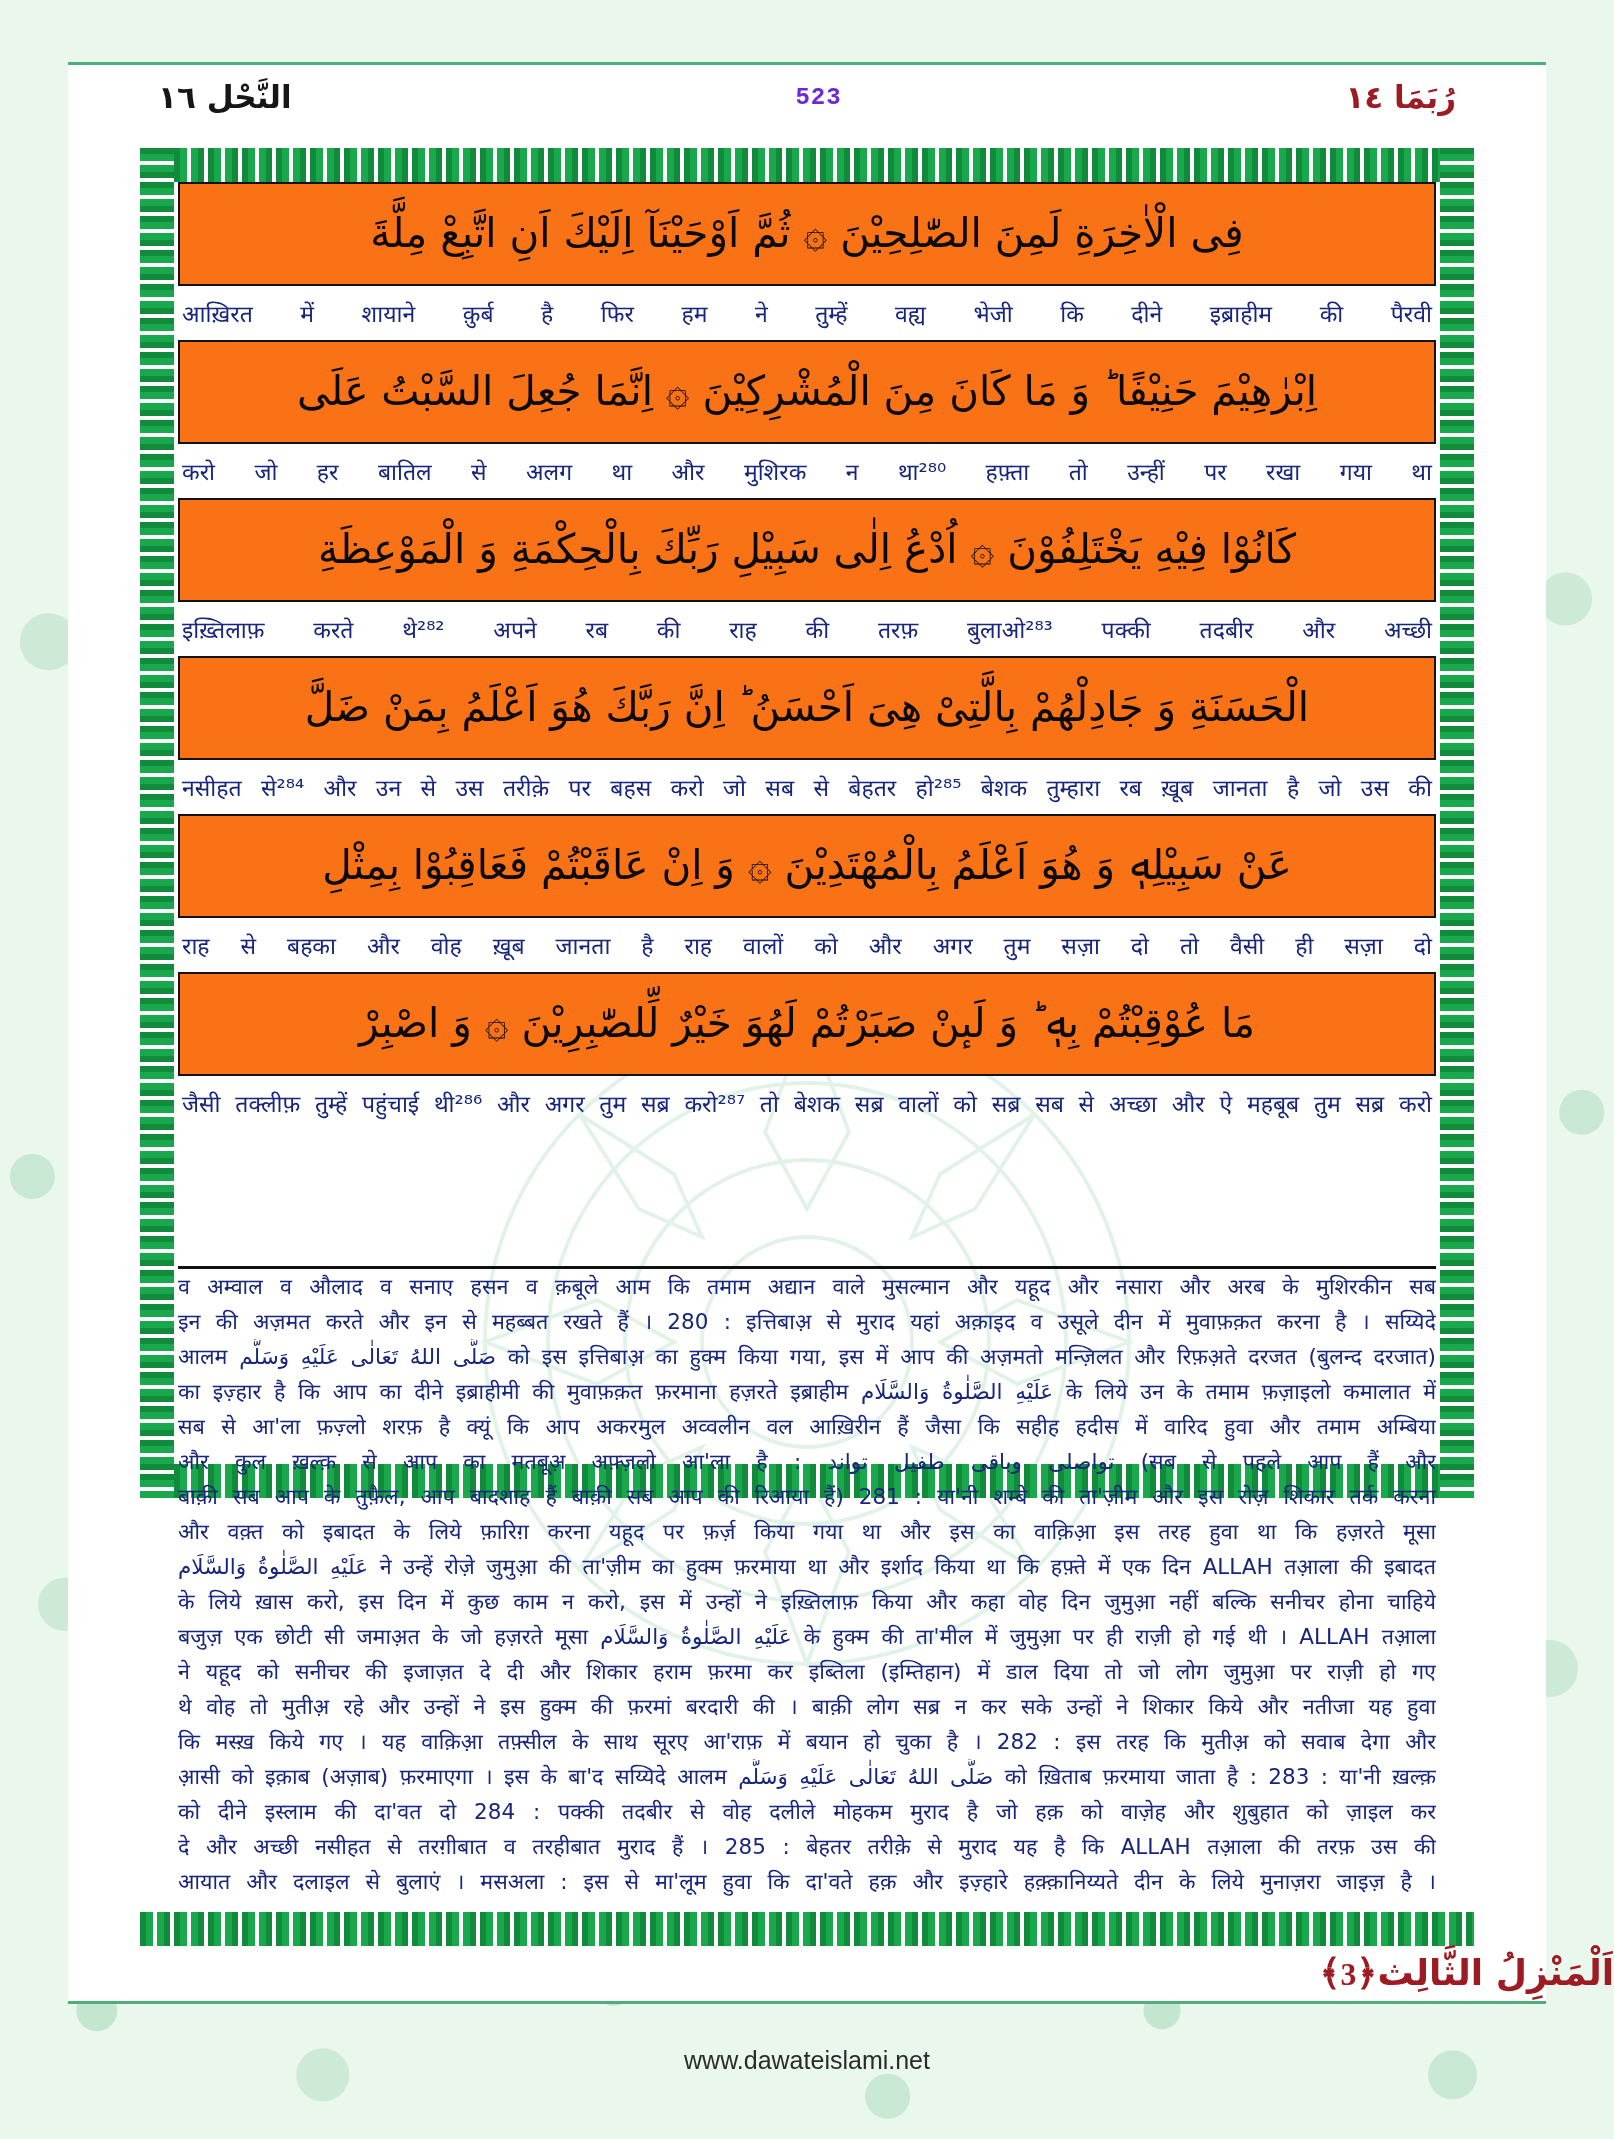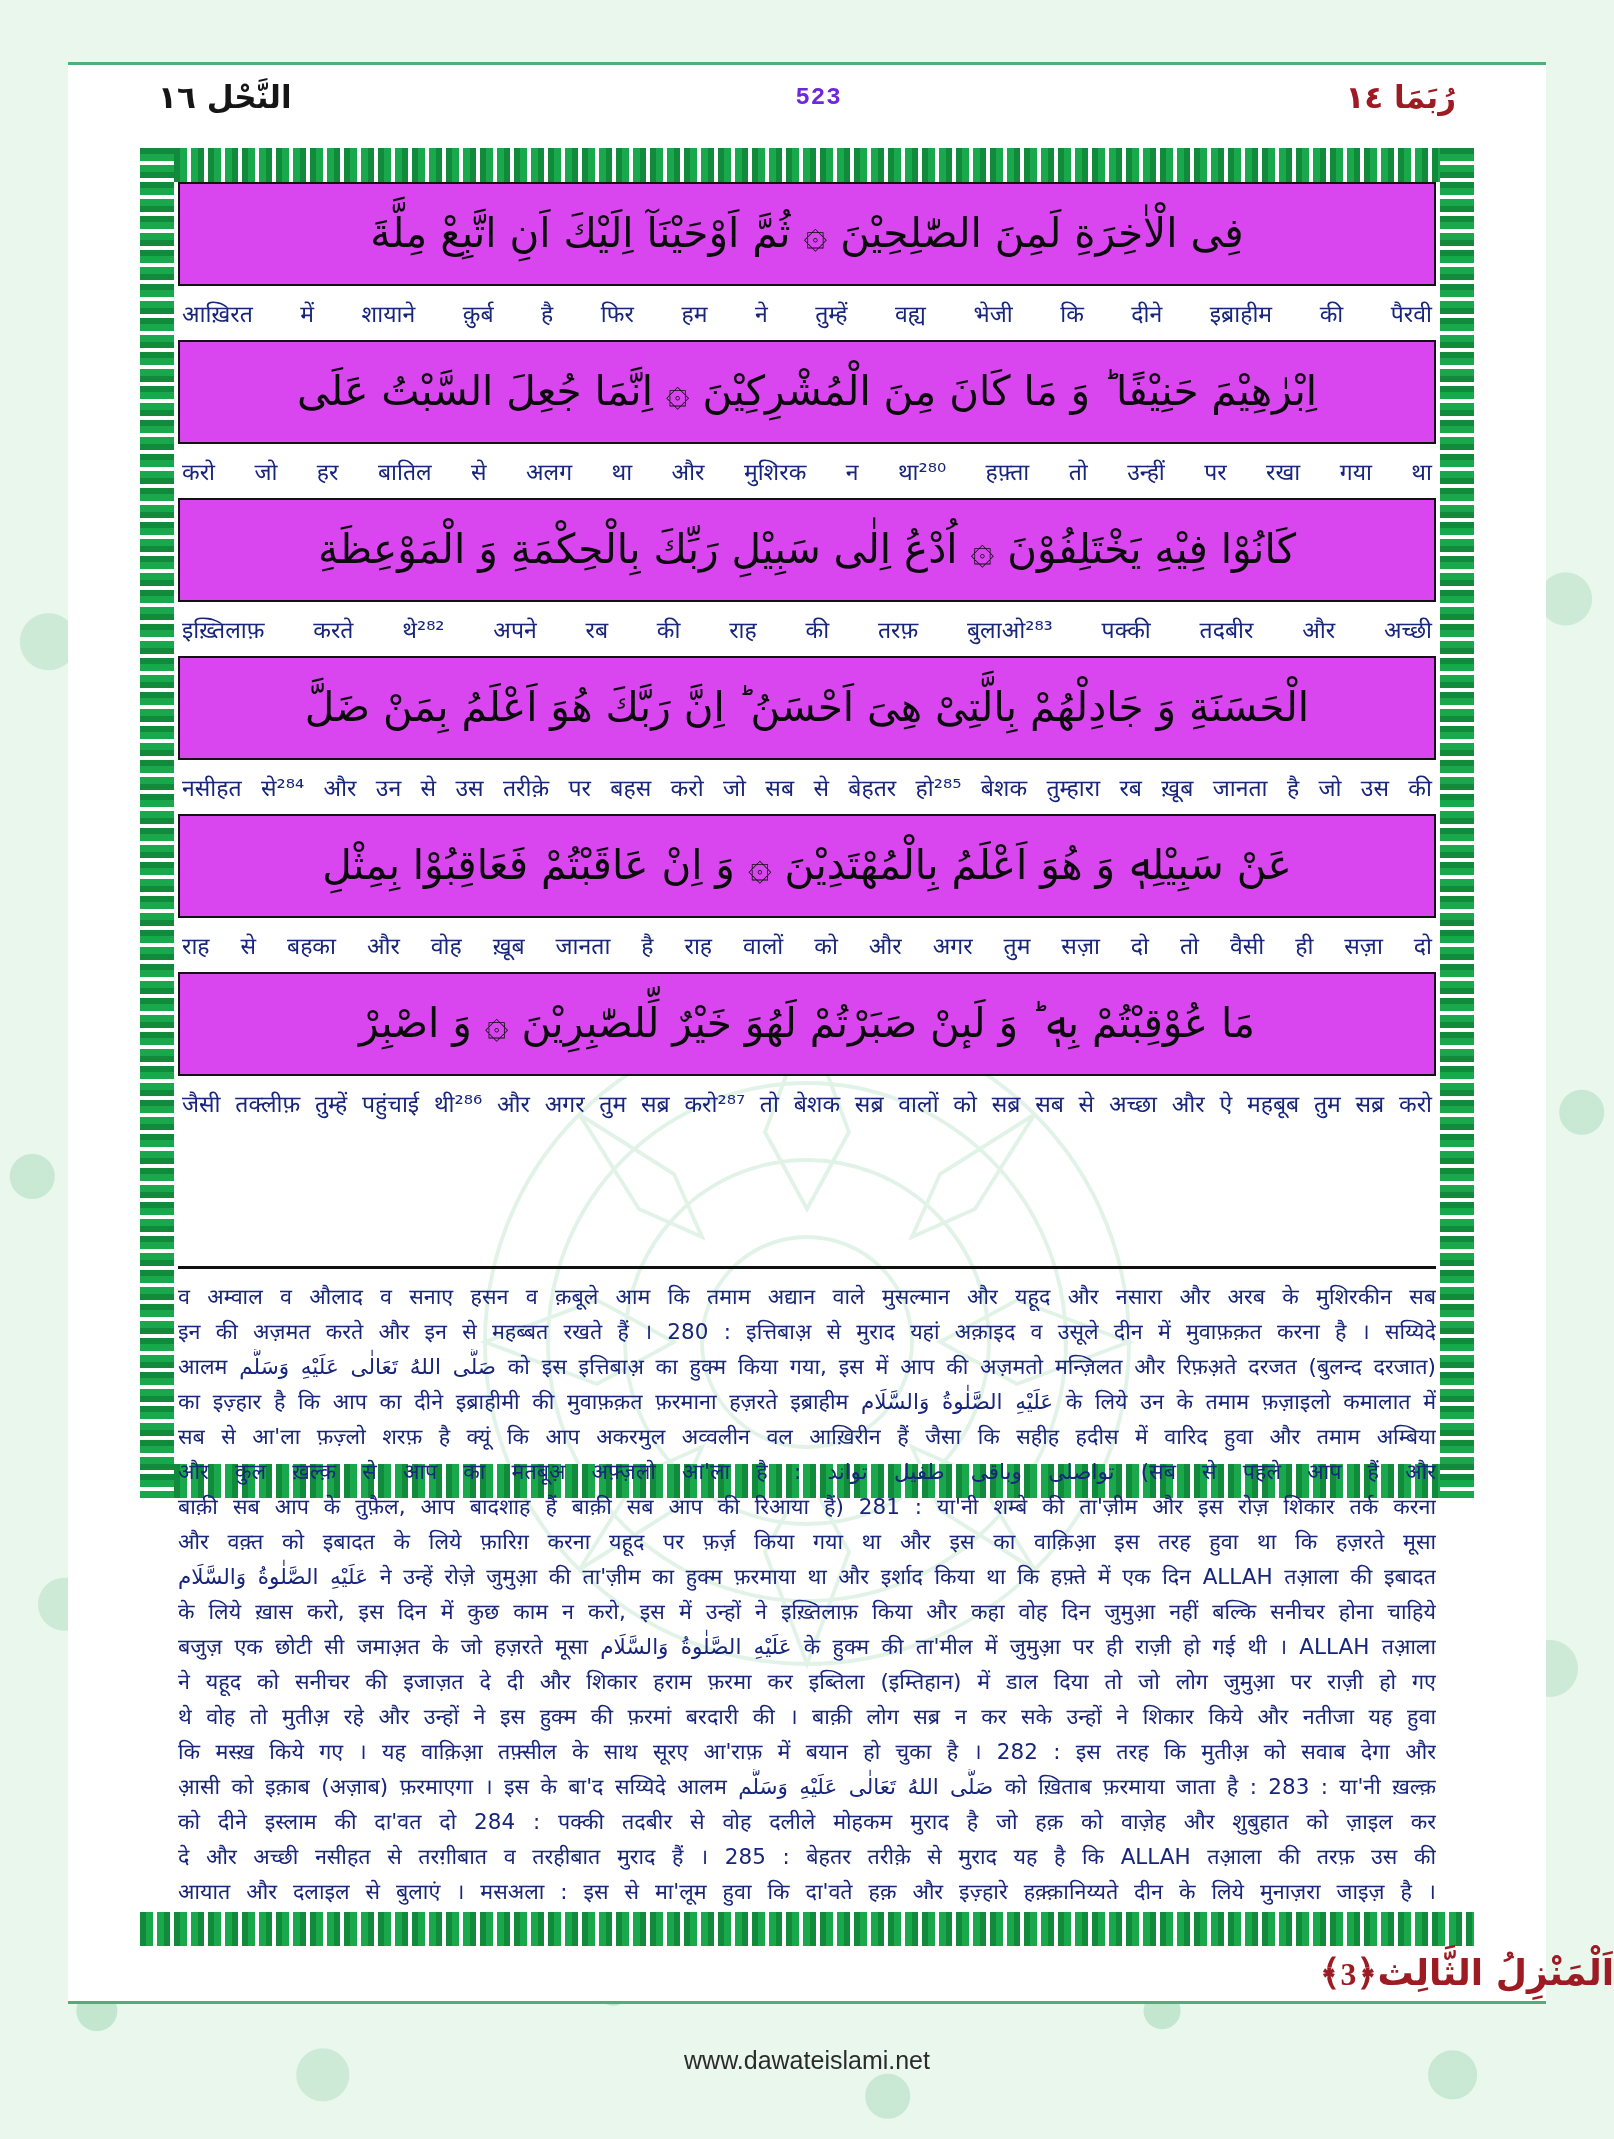--- a/index.html
+++ b/index.html
@@ -146,21 +146,21 @@
   .verse-block {
     position: absolute;
     left: 178px;
     top: 182px;
     width: 1258px;
   }
   .verse-row { margin-bottom: 0; }
 
   .ayah-line {
     border: 2.5px solid #121212;
-    background: #d946ef;
+    background: #f97316;
     height: 104px;
     display: flex;
     align-items: center;
     justify-content: center;
     overflow: hidden;
     box-sizing: border-box;
   }
   .ayah-text {
     font-family: "DejaVu Sans", sans-serif;
     direction: rtl;
@@ -196,21 +196,21 @@
     letter-spacing: 0px;
   }
 
   
   .tafsir {
     position: absolute;
     left: 178px;
     top: 1266px;
     width: 1258px;
     border-top: 3px solid #111111;
-    padding-top: 10px;
+    padding-top: 0;
   }
   .tafsir p {
     margin: 0;
     font-family: "DejaVu Sans", sans-serif;
     font-size: 21.5px;
     line-height: 35px;
     color: #17257a;
     text-align: justify;
     text-align-last: justify;
     white-space: nowrap;

